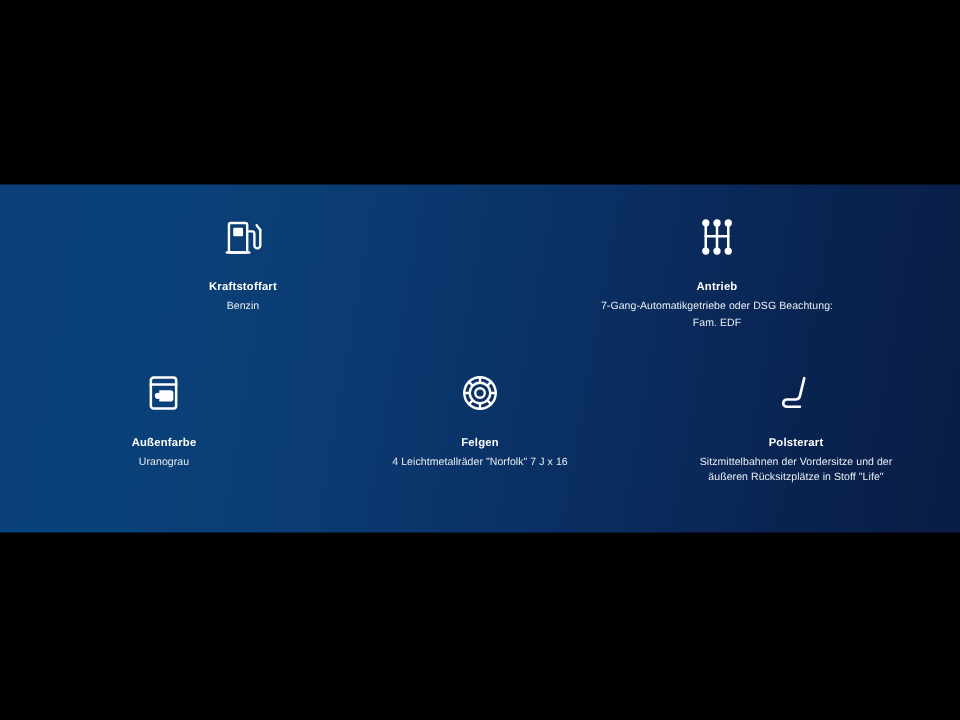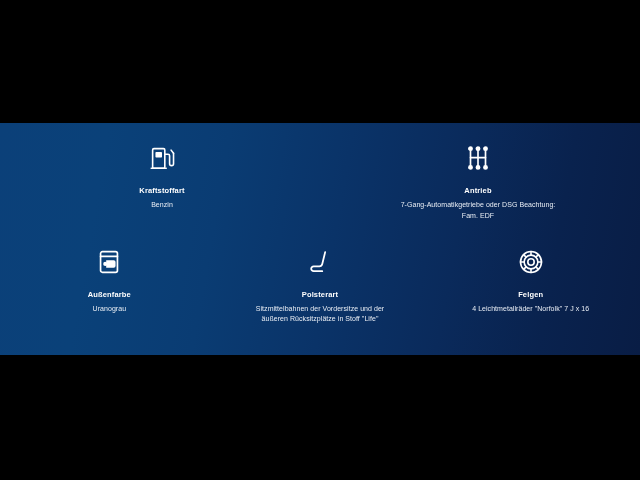--- a/index.html
+++ b/index.html
@@ -152,45 +152,45 @@
             <path d="M13 14 h8 a2 2 0 0 1 2 2 v4 a2 2 0 0 1 -2 2 h-8 z" fill="#ffffff" stroke="none"></path>
             <circle cx="12" cy="18" r="2.2" fill="#ffffff" stroke="none"></circle>
           </svg>
         </span>
         <span class="spec-label">Außenfarbe</span>
         <span class="spec-value narrow">Uranograu</span>
       </div>
 
       <div class="spec-item">
         <span class="spec-icon">
-          <svg viewBox="0 0 32 32" fill="none" stroke="#ffffff" stroke-width="1.9" stroke-linecap="round" stroke-linejoin="round">
-            <path d="M21.5 5.5 L18.4 18.2 a3.2 3.2 0 0 1 -3.1 2.4 H9.2 a2.6 2.6 0 0 0 -2.6 2.6 v0 a2.6 2.6 0 0 0 2.6 2.6 h9.2"></path>
-          </svg>
-        </span>
-        <span class="spec-label">Polsterart</span>
-        <span class="spec-value wide">Sitzmittelbahnen der Vordersitze und der äußeren Rücksitzplätze in Stoff "Life"</span>
-      </div>
-
-      <div class="spec-item">
-        <span class="spec-icon">
           <svg viewBox="0 0 32 32" fill="none" stroke="#ffffff" stroke-width="1.7" stroke-linecap="round" stroke-linejoin="round">
             <circle cx="16" cy="16" r="11.2"></circle>
             <circle cx="16" cy="16" r="7.3"></circle>
             <circle cx="16" cy="16" r="3.4"></circle>
             <line x1="16" y1="4.8" x2="16" y2="8.7"></line>
             <line x1="16" y1="23.3" x2="16" y2="27.2"></line>
             <line x1="4.8" y1="16" x2="8.7" y2="16"></line>
             <line x1="23.3" y1="16" x2="27.2" y2="16"></line>
             <line x1="8.1" y1="8.1" x2="10.8" y2="10.8"></line>
             <line x1="21.2" y1="21.2" x2="23.9" y2="23.9"></line>
             <line x1="23.9" y1="8.1" x2="21.2" y2="10.8"></line>
             <line x1="10.8" y1="21.2" x2="8.1" y2="23.9"></line>
           </svg>
         </span>
         <span class="spec-label">Felgen</span>
         <span class="spec-value wide">4 Leichtmetallräder "Norfolk" 7 J x 16</span>
       </div>
 
+      <div class="spec-item">
+        <span class="spec-icon">
+          <svg viewBox="0 0 32 32" fill="none" stroke="#ffffff" stroke-width="1.9" stroke-linecap="round" stroke-linejoin="round">
+            <path d="M21.5 5.5 L18.4 18.2 a3.2 3.2 0 0 1 -3.1 2.4 H9.2 a2.6 2.6 0 0 0 -2.6 2.6 v0 a2.6 2.6 0 0 0 2.6 2.6 h9.2"></path>
+          </svg>
+        </span>
+        <span class="spec-label">Polsterart</span>
+        <span class="spec-value wide">Sitzmittelbahnen der Vordersitze und der äußeren Rücksitzplätze in Stoff "Life"</span>
+      </div>
+
 
     </div>
 
   </div>
 </div>
 
 </body></html>

